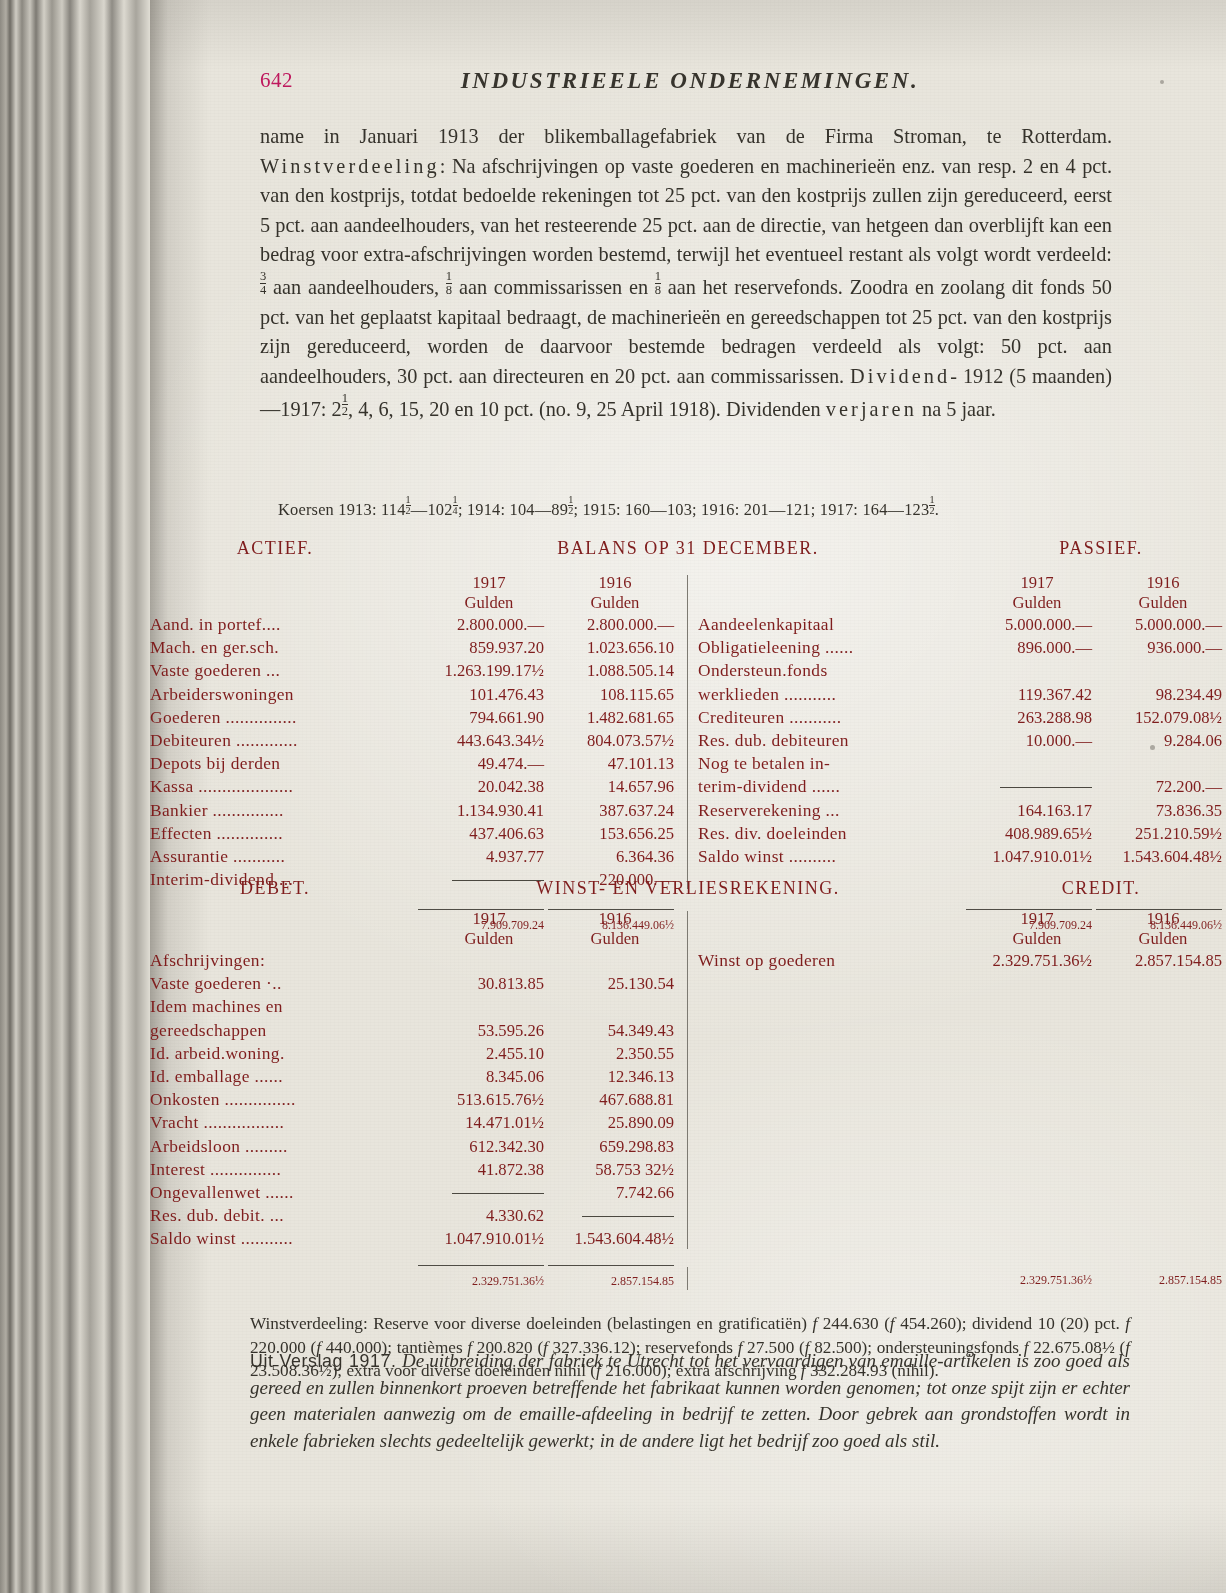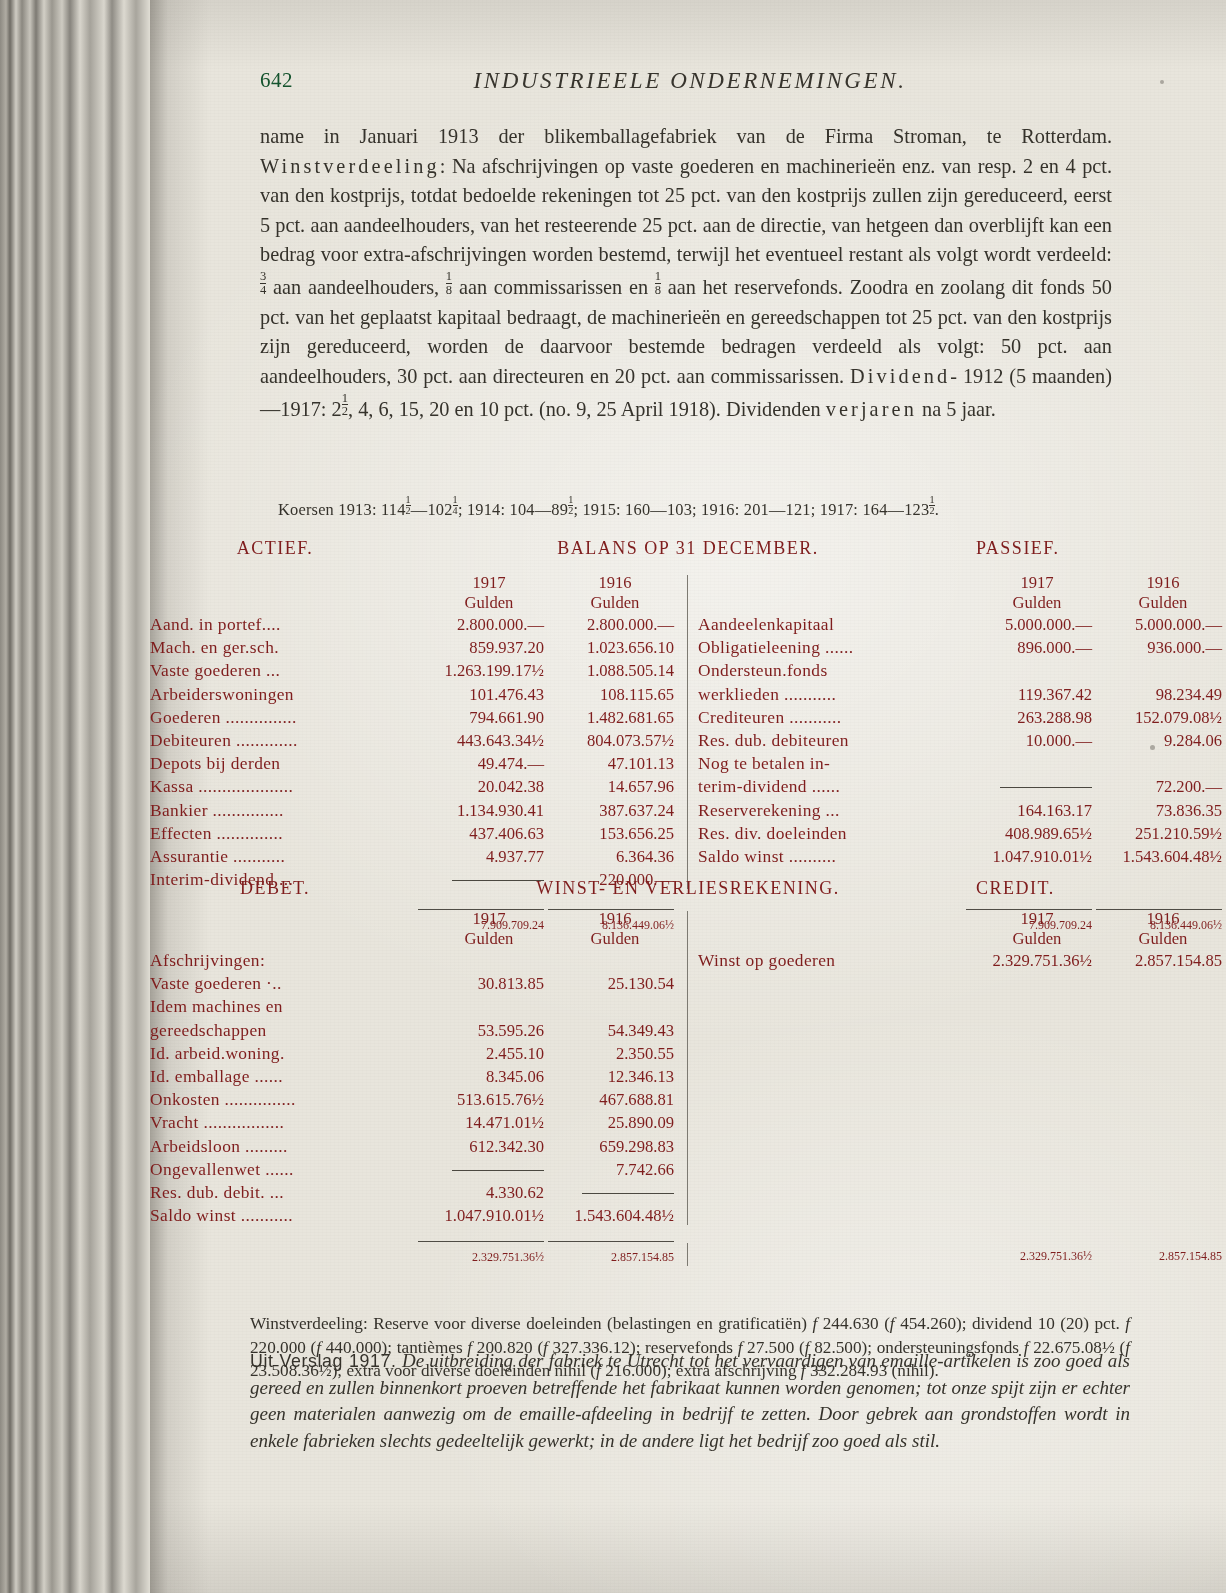--- a/index.html
+++ b/index.html
@@ -40,23 +40,23 @@
       repeating-linear-gradient(0deg, rgba(90,86,78,.10) 0 1px, rgba(255,255,255,0) 1px 3px),
       repeating-linear-gradient(90deg, rgba(90,86,78,.07) 0 1px, rgba(255,255,255,0) 1px 4px);
   }
   .content{
     position:absolute;left:0;top:0;width:1076px;height:1593px;
     color:#2a2722;
   }
 
   
   .hdr{position:absolute;left:110px;top:68px;width:860px;height:30px;}
-  .folio{position:absolute;left:0;top:0;font-size:21px;letter-spacing:.5px;color:#14532d;}
+  .folio{position:absolute;left:0;top:0;font-size:21px;letter-spacing:.5px;color:#be185d;}
   .runhead{position:absolute;left:0;right:0;top:0;text-align:center;
-    font-style:italic;font-size:23px;letter-spacing:2.6px;color:#37342d;}
+    font-style:italic;font-size:23px;letter-spacing:2.6px;color:#37342d;font-weight:bold;}
 
   
   .body-par{
     position:absolute;left:110px;top:122px;width:852px;
     font-size:20.3px;line-height:29.6px;
     text-align:justify;text-align-last:left;
     color:#35322b;
   }
   .spaced{letter-spacing:3.1px;}
   .vf{display:inline-block;font-size:.62em;line-height:1;vertical-align:.05em;text-align:center;}
@@ -66,21 +66,21 @@
   .koersen{
     position:absolute;left:128px;top:495px;width:840px;
     font-size:16.4px;line-height:22px;color:#35322b;letter-spacing:.2px;
   }
 
   
   .tbl{position:absolute;left:0;width:1076px;color:#7f1d1d;}
   .tbl-title{display:flex;font-size:18px;letter-spacing:1.5px;}
   .tt-left{width:250px;text-align:center;}
   .tt-mid{flex:1;text-align:center;}
-  .tt-right{width:250px;}
+  .tt-right{width:250px;text-align:center;}
 
   .cols{display:flex;justify-content:flex-end;}
   .side{width:528px;position:relative;}
   .divider{width:20px;position:relative;}
   .divider:before{content:"";position:absolute;left:9px;top:2px;bottom:2px;width:1px;background:#7d7a72;}
 
   .yrow{display:flex;font-size:16.6px;line-height:20px;}
   .ylabel{flex:1;}
   .ycol{width:126px;text-align:center;}
 
@@ -381,20 +381,25 @@
                 <div class="lab">Vracht .................</div>
                 <div class="v">14.471.01½</div>
                 <div class="v">25.890.09</div>
               </div>
               <div class="r">
                 <div class="lab">Arbeidsloon .........</div>
                 <div class="v">612.342.30</div>
                 <div class="v">659.298.83</div>
               </div>
               <div class="r">
+                <div class="lab">Interest ...............</div>
+                <div class="v">41.872.38</div>
+                <div class="v">58.753 32½</div>
+              </div>
+              <div class="r">
                 <div class="lab">Ongevallenwet ......</div>
                 <div class="v"><span class="dash"></span></div>
                 <div class="v">7.742.66</div>
               </div>
               <div class="r">
                 <div class="lab">Res. dub. debit. ...</div>
                 <div class="v">4.330.62</div>
                 <div class="v"><span class="dash"></span></div>
               </div>
               <div class="r">

